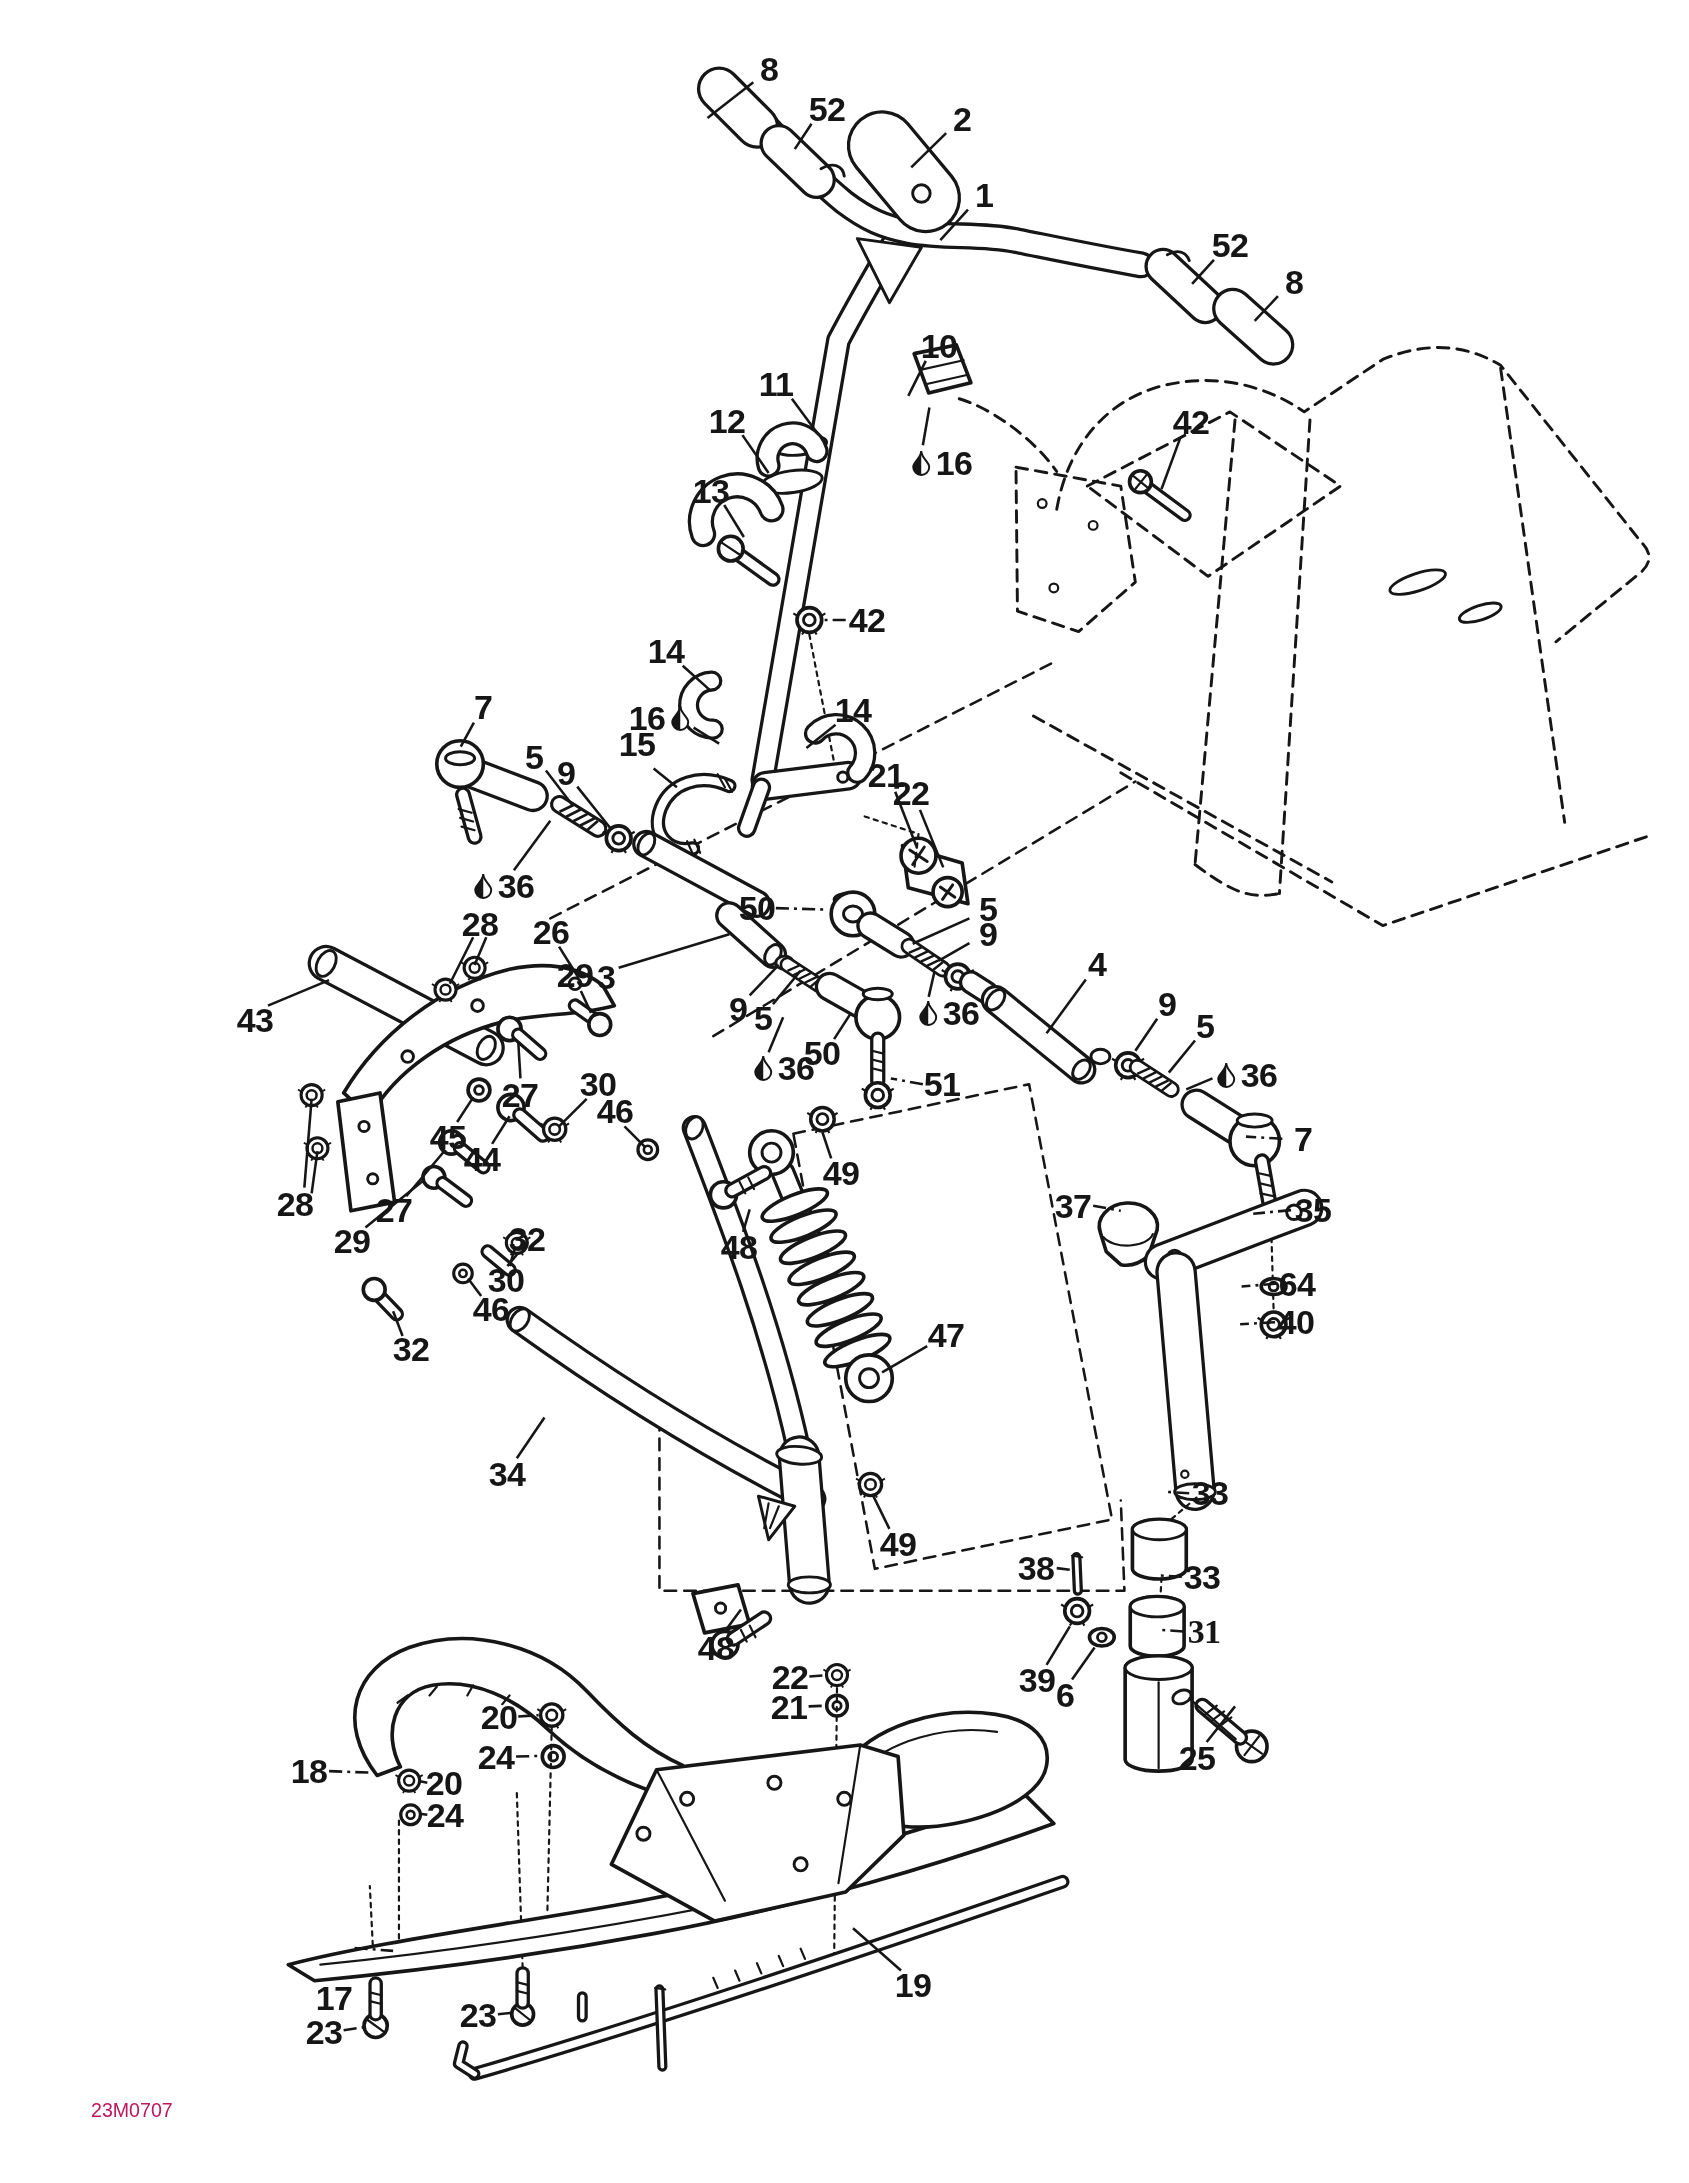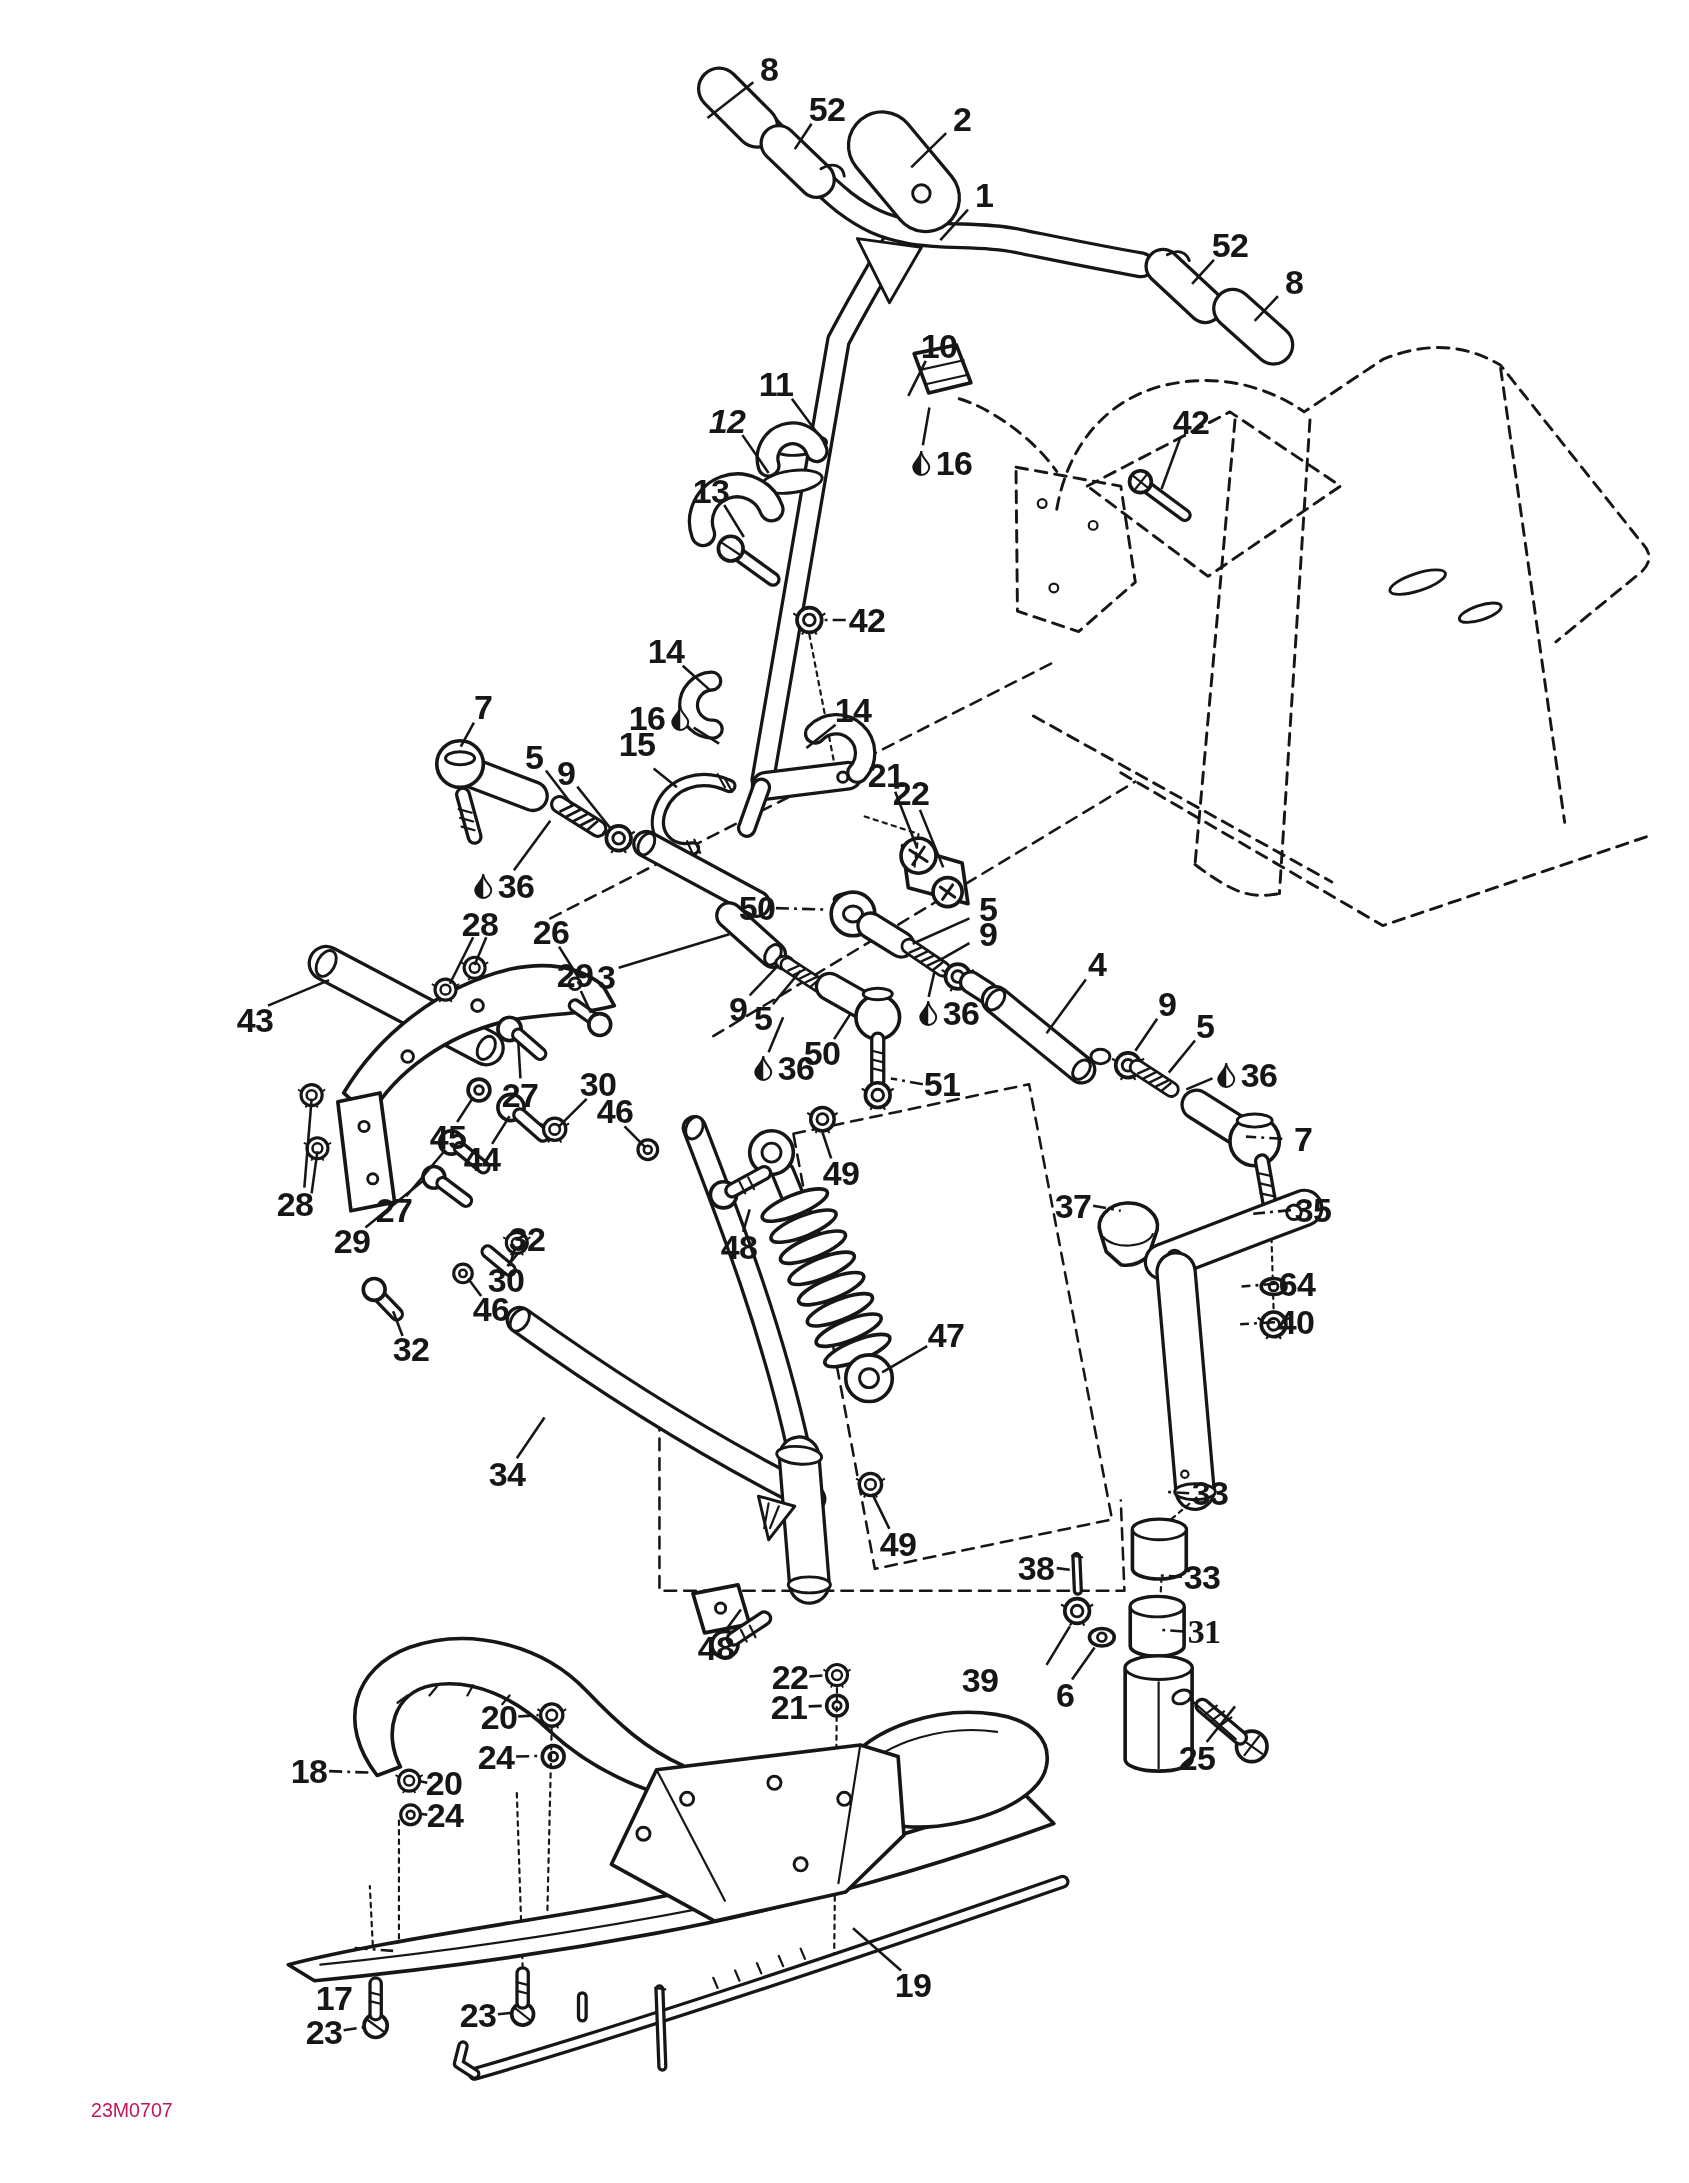--- a/index.html
+++ b/index.html
@@ -446,21 +446,21 @@
       </div>
       <div class="callout" style="left: 1294px; top: 282px;">
         <span>8</span>
       </div>
       <div class="callout" style="left: 939px; top: 346px;">
         <span>10</span>
       </div>
       <div class="callout" style="left: 776px; top: 384px;">
         <span>11</span>
       </div>
-      <div class="callout" style="left: 727px; top: 421px; font-style: italic;">
+      <div class="callout" style="left: 727px; top: 421px;">
         <span>12</span>
       </div>
       <div class="callout" style="left: 711px; top: 491px;">
         <span>13</span>
       </div>
       <div class="callout" style="left: 942px; top: 463px;">
         <svg class="drop" width="19" height="26" viewBox="0 0 18 26">
           <path d="M9 1 C9 8 1 12 1 17 a8 8 0 0 0 16 0 C17 12 9 8 9 1 Z" fill="#fff" stroke="#161616" stroke-width="2"></path>
           <path d="M9 1 C9 8 1 12 1 17 a8 8.2 0 0 0 8 8 L9 1 Z" fill="#161616"></path>
         </svg>
@@ -650,21 +650,21 @@
       </div>
       <div class="callout" style="left: 1210px; top: 1493px;">
         <span>33</span>
       </div>
       <div class="callout" style="left: 1202px; top: 1577px;">
         <span>33</span>
       </div>
       <div class="callout" style="left: 1204px; top: 1632px; font-family: Liberation Serif, serif;">
         <span>31</span>
       </div>
-      <div class="callout" style="left: 980px; top: 1680px; justify-content: center;">
+      <div class="callout" style="left: 1037px; top: 1680px; justify-content: center;">
         <span>39</span>
       </div>
       <div class="callout" style="left: 1065px; top: 1695px;">
         <span>6</span>
       </div>
       <div class="callout" style="left: 1197px; top: 1758px;">
         <span>25</span>
       </div>
       <div class="callout" style="left: 309px; top: 1771px;">
         <span>18</span>

